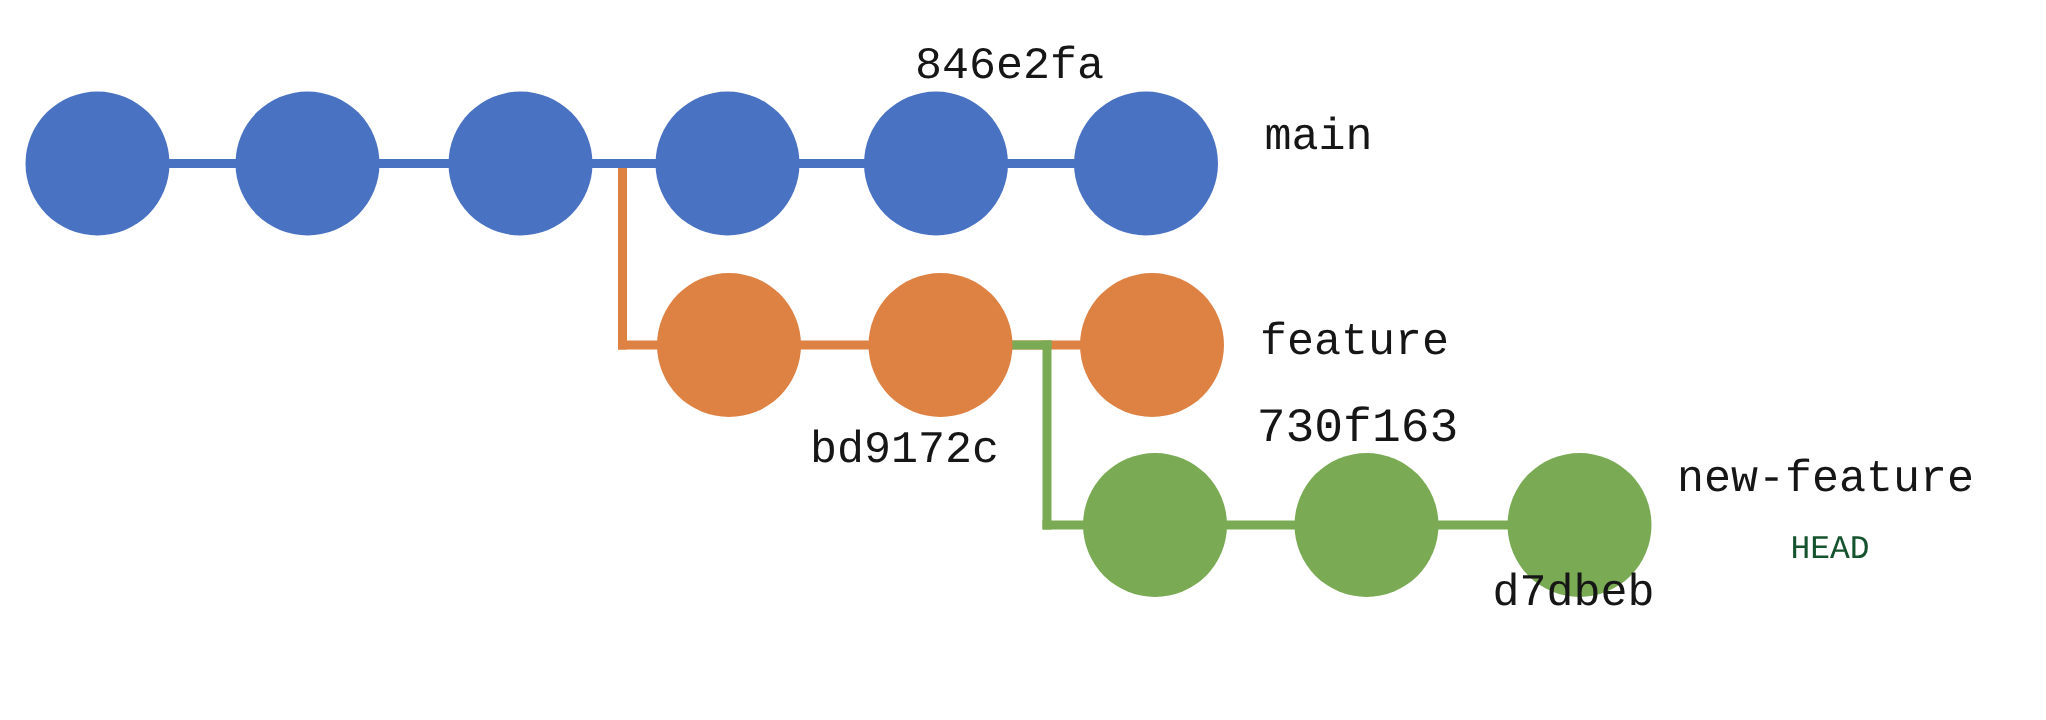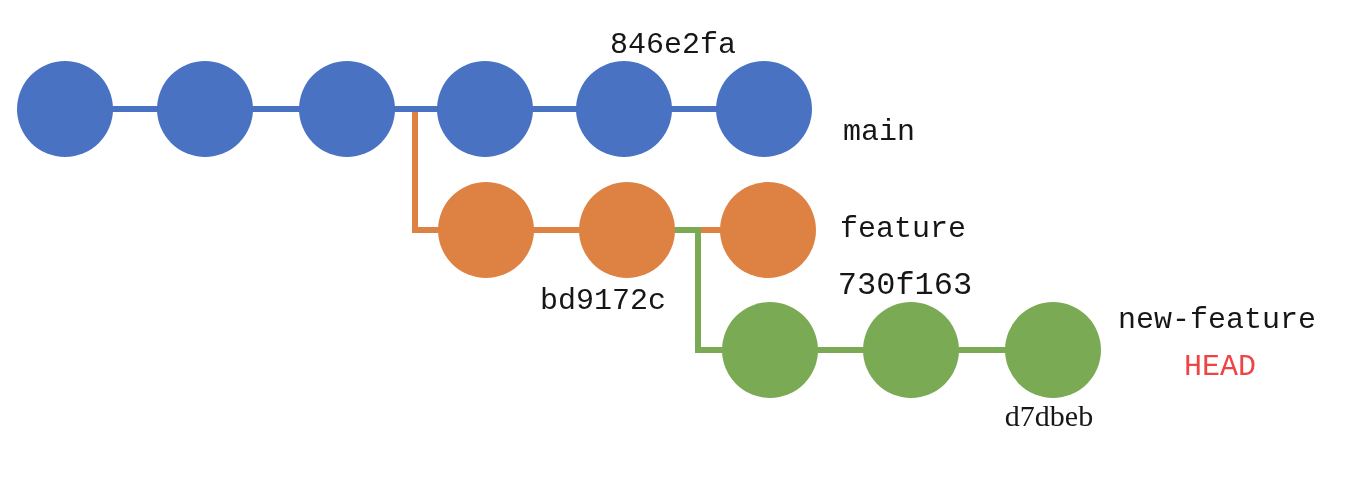--- a/index.html
+++ b/index.html
@@ -32,18 +32,18 @@
     <div class="node" style="background: rgb(74, 114, 194); width: 96px; height: 96px; left: 716px; top: 61px;"></div>
     <div class="node" style="background: rgb(222, 130, 68); width: 96px; height: 96px; left: 438px; top: 182px;"></div>
     <div class="node" style="background: rgb(222, 130, 68); width: 96px; height: 96px; left: 579px; top: 182px;"></div>
     <div class="node" style="background: rgb(222, 130, 68); width: 96px; height: 96px; left: 720px; top: 182px;"></div>
     <div class="node" style="background: rgb(122, 171, 84); width: 96px; height: 96px; left: 722px; top: 302px;"></div>
     <div class="node" style="background: rgb(122, 171, 84); width: 96px; height: 96px; left: 863px; top: 302px;"></div>
     <div class="node" style="background: rgb(122, 171, 84); width: 96px; height: 96px; left: 1005px; top: 302px;"></div>
     <div class="lbl lbl-center" style="left: 625px; top: 45px; font-size: 30px; color: rgb(22, 22, 22); margin-left: 48px;">846e2fa</div>
     <div class="lbl lbl-center" style="left: 603px; top: 301px; font-size: 30px; color: rgb(22, 22, 22);">bd9172c</div>
     <div class="lbl lbl-center" style="left: 905px; top: 286px; font-size: 32px; color: rgb(22, 22, 22);">730f163</div>
-    <div class="lbl lbl-center" style="left: 1049px; top: 416px; font-size: 30px; color: rgb(22, 22, 22); font-family: Liberation Serif, serif;">d7dbeb</div>
-    <div class="lbl lbl-left" style="left: 843px; top: 92px; font-size: 30px; color: rgb(22, 22, 22); margin-top: 40px;">main</div>
+    <div class="lbl lbl-center" style="left: 1049px; top: 396px; font-size: 30px; color: rgb(22, 22, 22);">d7dbeb</div>
+    <div class="lbl lbl-left" style="left: 843px; top: 92px; font-size: 30px; color: rgb(22, 22, 22);">main</div>
     <div class="lbl lbl-left" style="left: 840px; top: 202px; font-size: 30px; color: rgb(22, 22, 22); margin-top: 27px;">feature</div>
     <div class="lbl lbl-left" style="left: 1118px; top: 320px; font-size: 30px; color: rgb(22, 22, 22);">new-feature</div>
-    <div class="lbl lbl-center" style="left: 1220px; top: 367px; font-size: 30px; color: #ef4444;">HEAD</div>
+    <div class="lbl lbl-center" style="left: 1220px; top: 367px; font-size: 22px; color: #14532d;">HEAD</div>
   </div>
 
 </body></html>

